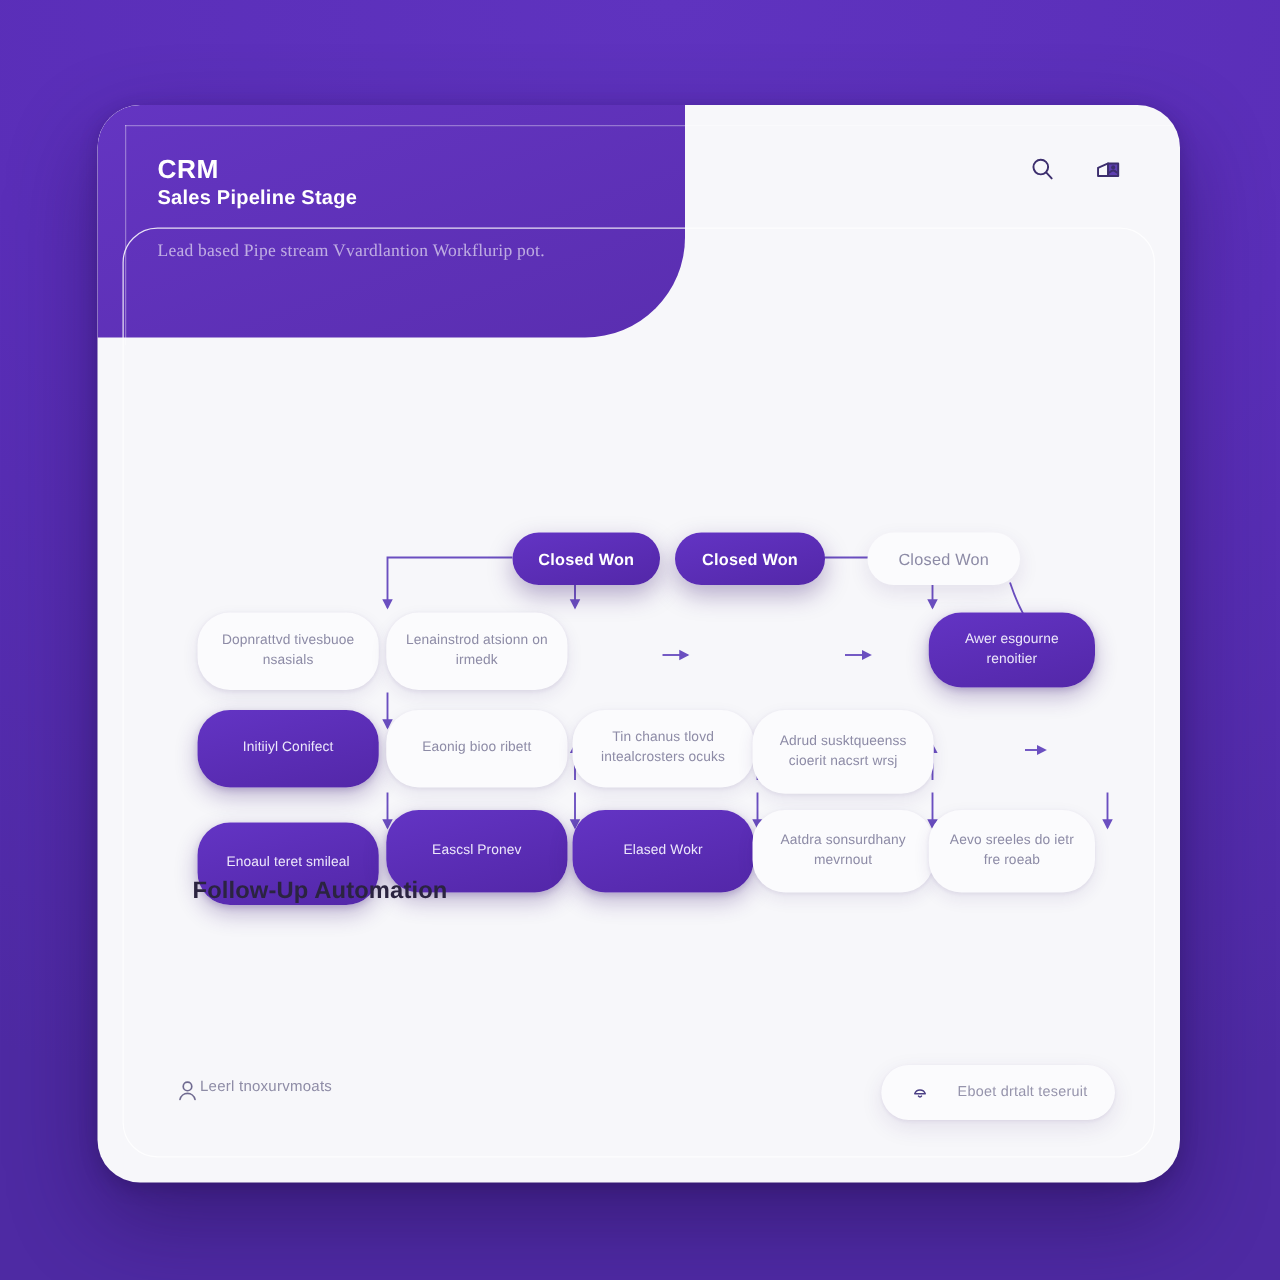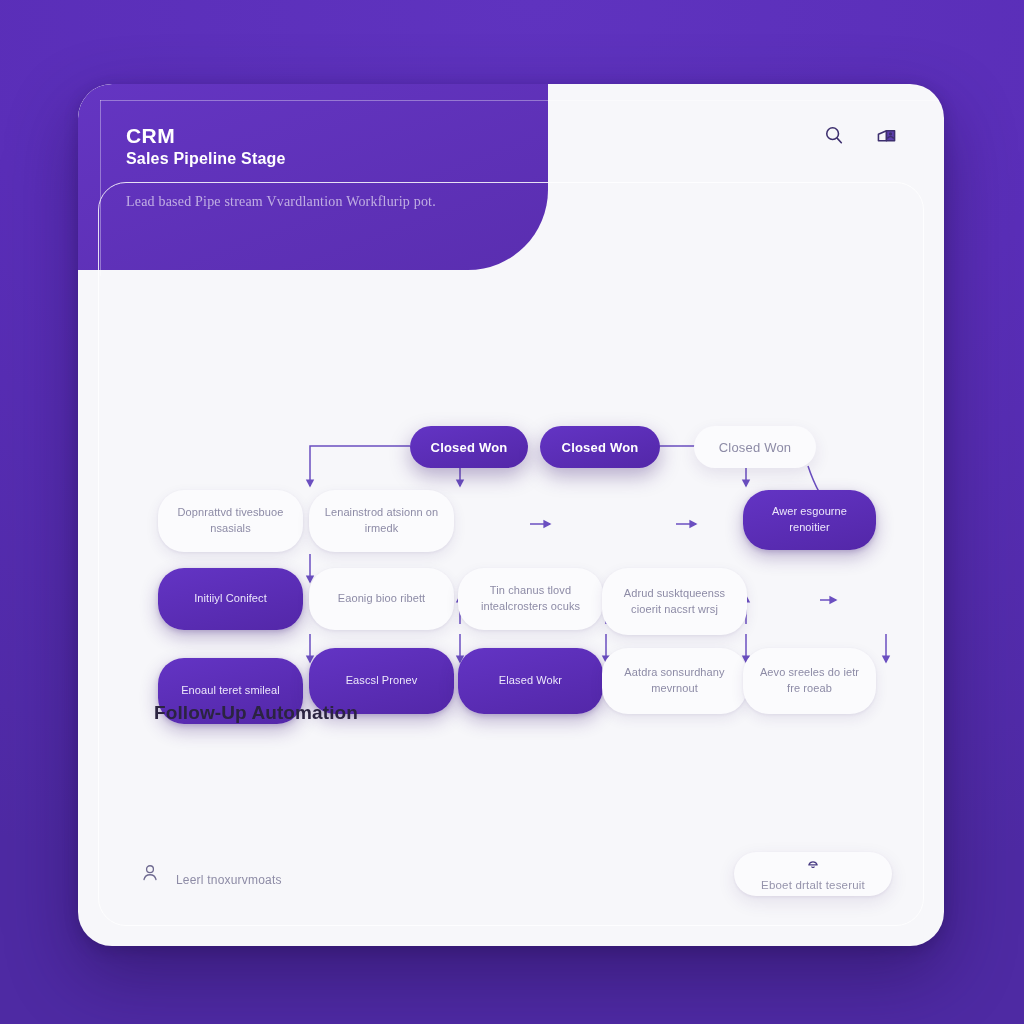--- a/index.html
+++ b/index.html
@@ -105,29 +105,29 @@
   .connector{position:absolute;left:0;top:0;width:866px;height:400px;overflow:visible;}
 
   
   .section-title{
     position:absolute;left:128px;top:702px;
     color:#2b2440;font-size:19px;font-weight:bold;letter-spacing:.1px;
   }
 
   
   .footer-left{
-    position:absolute;left:140px;top:862px;display:flex;align-items:flex-end;gap:16px;
+    position:absolute;left:140px;top:862px;display:flex;align-items:flex-start;
   }
   .footer-left .flabel{color:#8e8ca6;font-size:12px;letter-spacing:.2px;}
   .footer-btn{
     position:absolute;right:130px;top:852px;
     height:44px;min-width:158px;border-radius:22px;
     background:#fbfbfd;
     box-shadow:0 6px 18px rgba(60,30,110,.10), 0 1px 3px rgba(60,30,110,.08);
-    display:flex;align-items:center;gap:4px;padding:0 22px;box-sizing:border-box;flex-direction:column;
+    display:flex;align-items:center;gap:21px;padding:0 22px;box-sizing:border-box;
   }
   .footer-btn .blabel{color:#9694ac;font-size:11.5px;letter-spacing:.2px;}
 </style>
 </head>
 <body>
 
 <div class="stage">
   <div class="window">
 
     <div class="header">

